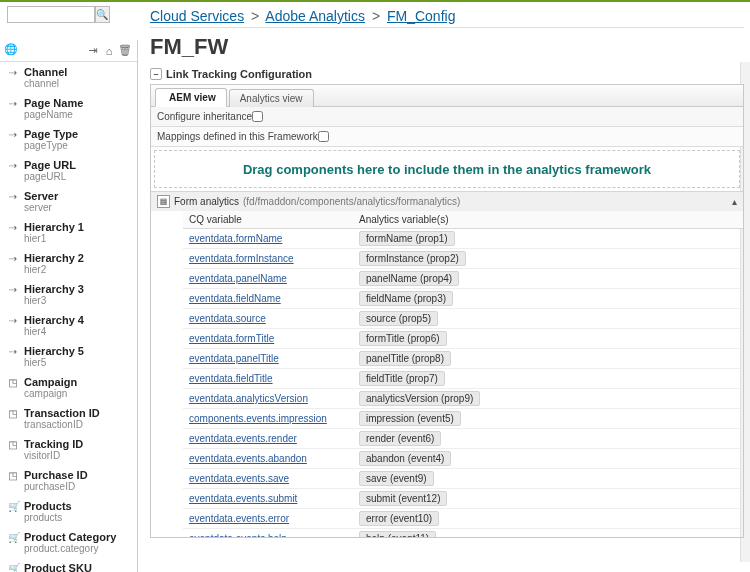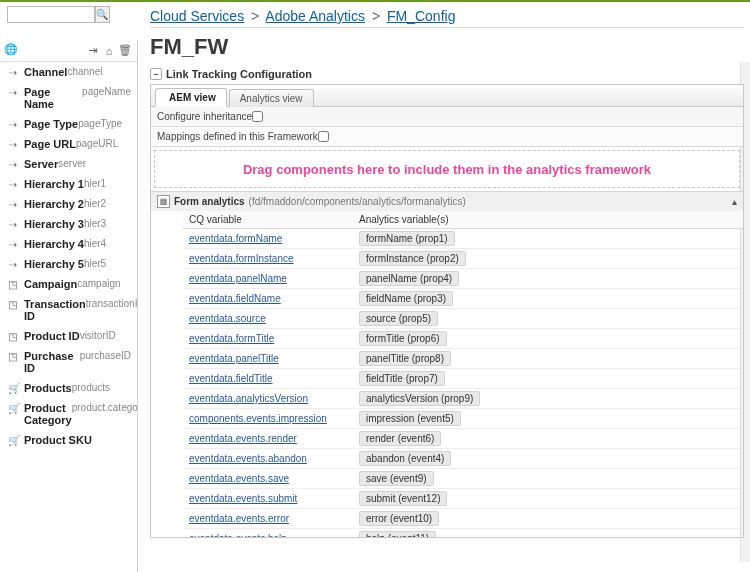--- a/index.html
+++ b/index.html
@@ -9,47 +9,47 @@
   .search-input { width: 88px; height: 17px; border: 1px solid #bbb; font-size: 11px; padding: 0 2px; }
   .search-btn { width: 15px; height: 17px; border: 1px solid #bbb; background: #efefef; display: flex; align-items: center; justify-content: center; cursor: pointer; }
   .mag { font-size: 10px; color: #555; }
 
   .sidebar { position: absolute; top: 40px; left: 0; width: 138px; bottom: 0; border-right: 1px solid #ccc; overflow-y: auto; }
   .sidebar-tools { height: 22px; border-bottom: 1px solid #ddd; display: flex; align-items: center; justify-content: flex-end; gap: 4px; padding: 0 6px; }
   .corner-icon { position: absolute; left: 4px; top: 3px; width: 14px; height: 14px; }
   .tool-icn { width: 12px; height: 14px; color: #666; font-size: 11px; display:flex; align-items:center; justify-content:center; }
   .side-item { display: flex; align-items: flex-start; gap: 6px; padding: 4px 6px 4px 8px; border-bottom: 0px; }
   .side-icn { width: 10px; color: #666; font-size: 10px; padding-top:1px; flex-shrink:0; text-align:center; }
-  .side-labels { display: flex; }
+  .side-labels { display: flex; flex-direction: column; }
   .side-title { font-weight: bold; color: #222; font-size: 11px; line-height: 12px; }
   .side-sub { color: #888; font-size: 10px; line-height: 11px; }
 
   .main { position: absolute; top: 4px; left: 150px; right: 6px; bottom: 0; overflow: hidden; }
   .breadcrumb { font-size: 14px; color: #07a; margin-top: 4px; border-bottom:1px solid #ddd; padding-bottom:3px; }
   .breadcrumb a { color: #0b63a0; text-decoration: underline; cursor:pointer; }
   .breadcrumb .sep { color: #666; margin: 0 3px; }
   .page-title { font-size: 22px; font-weight: bold; color: #3a3a3a; margin: 6px 0 8px; }
   .section-hdr { display: flex; align-items: center; gap: 4px; font-size: 11px; font-weight: bold; color: #333; margin-bottom: 4px; }
   .sect-toggle { width:12px; height:12px; border:1px solid #aaa; border-radius:2px; display:flex; align-items:center; justify-content:center; font-size:9px; color:#555; cursor:pointer; }
 
   .tabs { border:1px solid #c8c8c8; border-bottom:none; background: linear-gradient(#fdfdfd,#ececec); display:flex; align-items:flex-end; height:22px; padding-left:4px; gap:2px; }
   .tab { padding:3px 10px; font-size:10px; border:1px solid #c0c0c0; border-bottom:none; background:linear-gradient(#fafafa,#e8e8e8); color:#555; cursor:pointer; border-radius:3px 3px 0 0; position:relative; top:1px; }
   .tab.active { background:#fff; font-weight:bold; color:#222; border-bottom:1px solid #fff;padding-left:13px; }
 
   .panel { border:1px solid #c8c8c8; }
   .row-bar { display:flex; align-items:center; justify-content:flex-start; padding:4px 6px; border-bottom:1px solid #dcdcdc; font-size:10px; color:#444; background:#f7f7f7; }
   .row-bar.light { background:#fbfbfb; }
   .chk { width:11px; height:11px; background:#fff; }
 
-  .drop-zone { border:1px dashed #c8c8c8; margin:3px; height:38px; display:flex; align-items:center; justify-content:center; color:#ec4899; font-weight:bold; font-size:13px; }
+  .drop-zone { border:1px dashed #c8c8c8; margin:3px; height:38px; display:flex; align-items:center; justify-content:center; color:#0f766e; font-weight:bold; font-size:13px; }
 
   .comp-head { display:flex; align-items:center; justify-content:space-between; background:#f0f0f0; border-top:1px solid #d6d6d6; padding:3px 6px; font-size:10px; }
   .comp-head .left { display:flex; align-items:center; gap:4px; }
   .comp-icn { width:13px; height:13px; border:1px solid #999; background:#fff; display:flex; align-items:center; justify-content:center; font-size:8px; color:#555; }
-  .comp-title { font-weight:bold; color:#333;text-align:center; }
+  .comp-title { font-weight:normal; color:#333;text-align:center; }
   .comp-path { color:#777; }
   .up-caret { color:#555; cursor:pointer; font-size:10px; }
 
   .var-table { width:100%; border-collapse:collapse;margin-left:32px; }
   .var-table th { text-align:left; font-weight:normal; font-size:10px; color:#333; padding:3px 6px; border-bottom:1px solid #d8d8d8; background:#fafafa; }
   .var-table td { font-size:10px; padding:2px 6px; border-bottom:1px solid #eee; vertical-align:middle; }
   .var-table td.cq { color:#2a5a9a; width:170px;text-decoration:underline; }
   .pill { display:inline-block; background:#e9e9e9; border:1px solid #d3d3d3; border-radius:2px; padding:1px 6px; color:#333; font-size:10px; }
 
   .scroll-area { max-height:326px; overflow-y:auto; }
@@ -159,21 +159,21 @@
       <div class="side-item">
         <span class="side-icn">◳</span>
         <span class="side-labels">
           <span class="side-title">Transaction ID</span>
           <span class="side-sub">transactionID</span>
         </span>
       </div>
       <div class="side-item">
         <span class="side-icn">◳</span>
         <span class="side-labels">
-          <span class="side-title">Product ID</span>
+          <span class="side-title">Tracking ID</span>
           <span class="side-sub">visitorID</span>
         </span>
       </div>
       <div class="side-item">
         <span class="side-icn">◳</span>
         <span class="side-labels">
           <span class="side-title">Purchase ID</span>
           <span class="side-sub">purchaseID</span>
         </span>
       </div>

